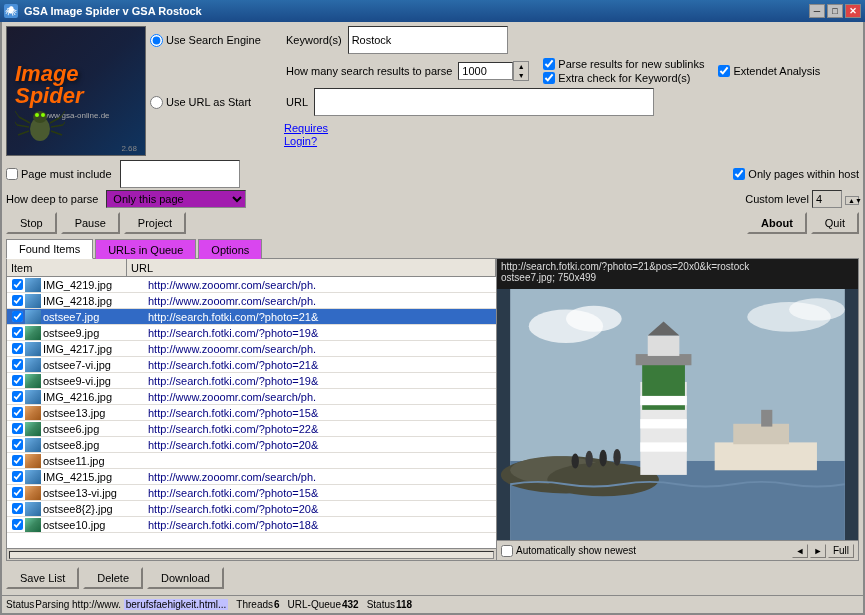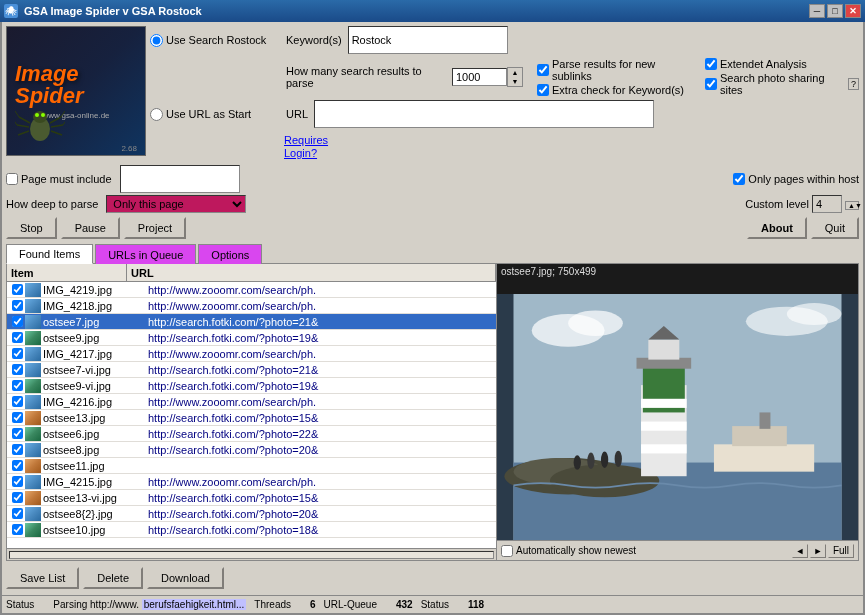--- a/index.html
+++ b/index.html
@@ -211,21 +211,21 @@
       padding: 0 4px;
     }
     .parse-check-label {
       display: flex;
       align-items: flex-start;
       gap: 3px;
     }
     .depth-select {
       height: 18px;
       border: 1px inset #888;
-      background: #be185d;
+      background: #a21caf;
       font-size: 11px;
       padding: 0 2px;
       width: 140px;
     }
     .custom-level-input {
       width: 30px;
       height: 18px;
       border: 1px inset #888;
       background: #d4d0c8;
       padding: 1px 3px;
@@ -320,21 +320,21 @@
     .list-header {
       display: flex;
       background: #e8e4dc;
       border-bottom: 1px solid #888;
       height: 18px;
     }
     .list-col-header {
       padding: 1px 4px;
       border-right: 1px solid #888;
       font-size: 11px;
-      font-weight: bold;
+      font-weight: normal;
       display: flex;
       align-items: center;
     }
     .col-item { width: 120px; }
     .col-url { flex: 1; }
 
     .list-body {
       flex: 1;
       overflow-y: auto;
       overflow-x: hidden;
@@ -491,21 +491,21 @@
       border-top: 1px solid #888;
       display: flex;
       align-items: center;
       padding: 0 4px;
       font-size: 10px;
       gap: 8px;
     }
     .status-segment {
       display: flex;
       align-items: center;
-      gap: 19px;
+      gap: 1px;
     }
     .status-label {
       color: #000;
     }
     .status-value {
       color: #000;
       font-weight: bold;
     }
     .status-text {
       flex: 1;
@@ -557,21 +557,21 @@
         <line x1="48" y1="24" x2="52" y2="18" stroke="#2a3a10" stroke-width="1"></line>
       </svg>
       <div class="version-text">2.68</div>
     </div>
 
     <div class="controls-area">
 
       <div class="control-row">
         <label class="radio-label">
           <input type="radio" name="search-mode" checked="" style="">
-          <span>Use Search Rostock</span>
+          <span>Use Search Engine</span>
         </label>
         <span>Keyword(s)</span>
         <input type="text" class="text-input keyword-input" value="Rostock" style="">
       </div>
 
       <div class="control-row">
         <span style="min-width:130px;"></span>
         <span class="control-label" style="min-width:160px; text-align:left;">How many search results to parse</span>
         <div class="number-input-wrapper">
           <input type="text" class="number-input" value="1000" style="">
@@ -588,25 +588,20 @@
           <label class="checkbox-row">
             <input type="checkbox" checked="" style="">
             <span>Extra check for Keyword(s)</span>
           </label>
         </div>
         <div class="checkbox-group" style="margin-left:8px;">
           <label class="checkbox-row">
             <input type="checkbox" checked="" style="">
             <span>Extendet Analysis</span>
           </label>
-          <label class="checkbox-row">
-            <input type="checkbox" checked="" style="">
-            <span>Search photo sharing sites</span>
-            <span style="margin-left:2px; border:1px solid #888; padding:0 2px; cursor:pointer; font-size:9px;">?</span>
-          </label>
         </div>
       </div>
 
       <div class="control-row">
         <label class="radio-label">
           <input type="radio" name="search-mode" style="">
           <span>Use URL as Start</span>
         </label>
         <span>URL</span>
         <input type="text" class="text-input url-input" style="width: 340px;">
@@ -835,20 +830,21 @@
     <div class="url-cell">http://search.fotki.com/?photo=18&amp;</div>
   </div>
           </div>
         <div class="list-scrollbar">
           <div class="h-scrollbar"></div>
         </div>
       </div>
 
       <div class="preview-area">
         <div class="preview-url">
+          <div>http://search.fotki.com/?photo=21&amp;pos=20x0&amp;k=rostock</div>
           <div>ostsee7.jpg; 750x499</div>
         </div>
         <div class="preview-image">
 
           <svg width="100%" height="100%" viewBox="0 0 360 270" xmlns="http://www.w3.org/2000/svg">
 
             <rect width="360" height="270" fill="#a0b8c8"></rect>
 
             <rect y="185" width="360" height="85" fill="#5a7a9a"></rect>
 

